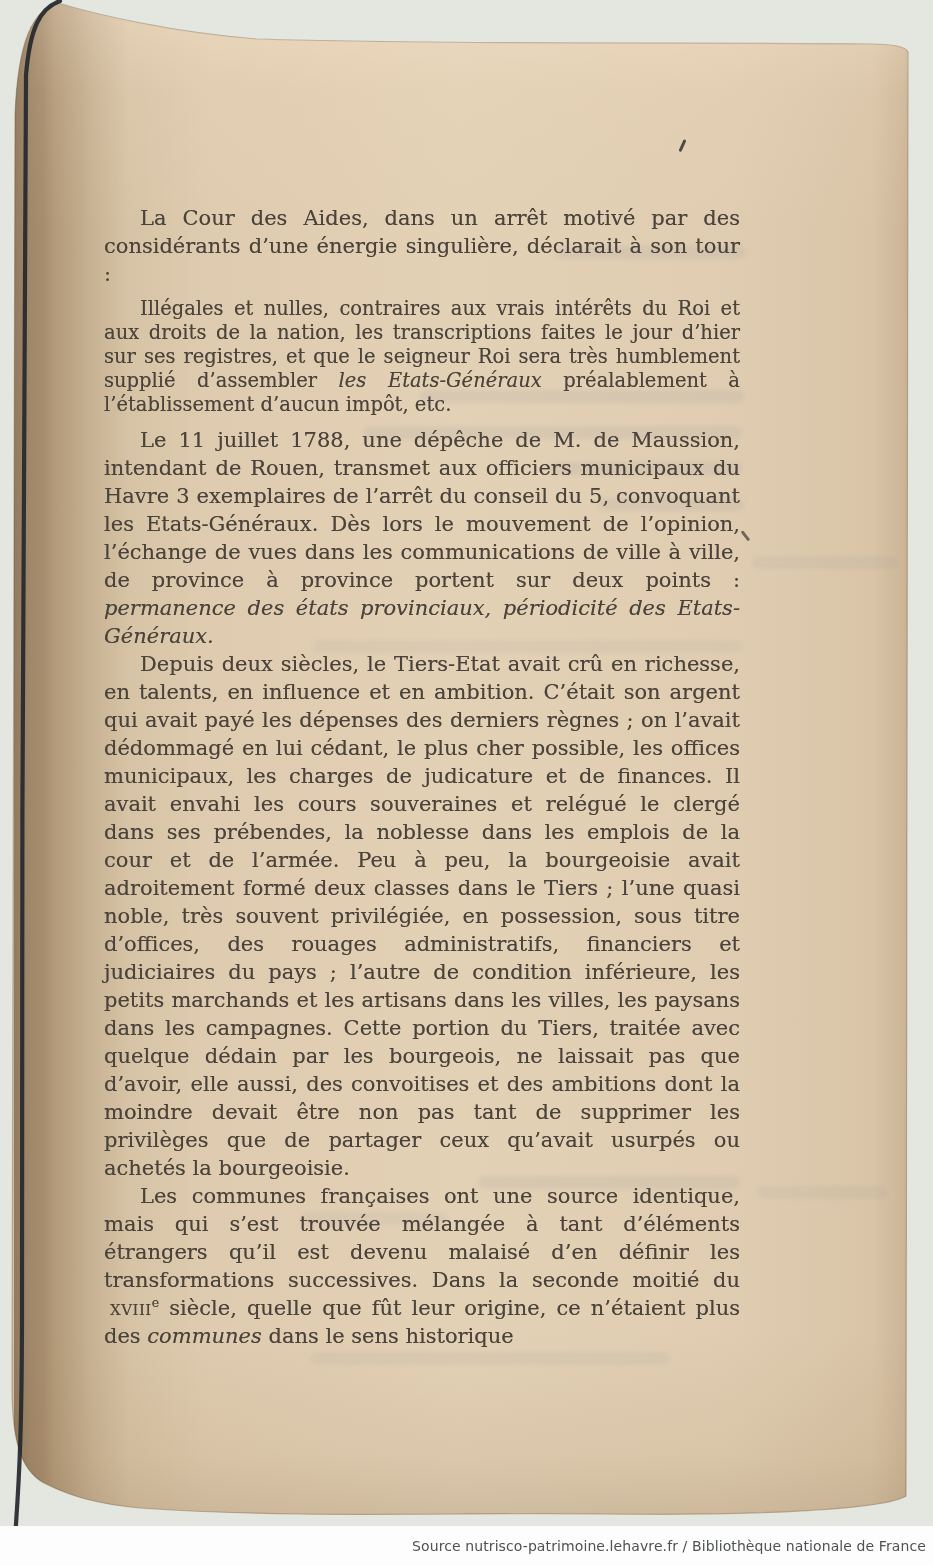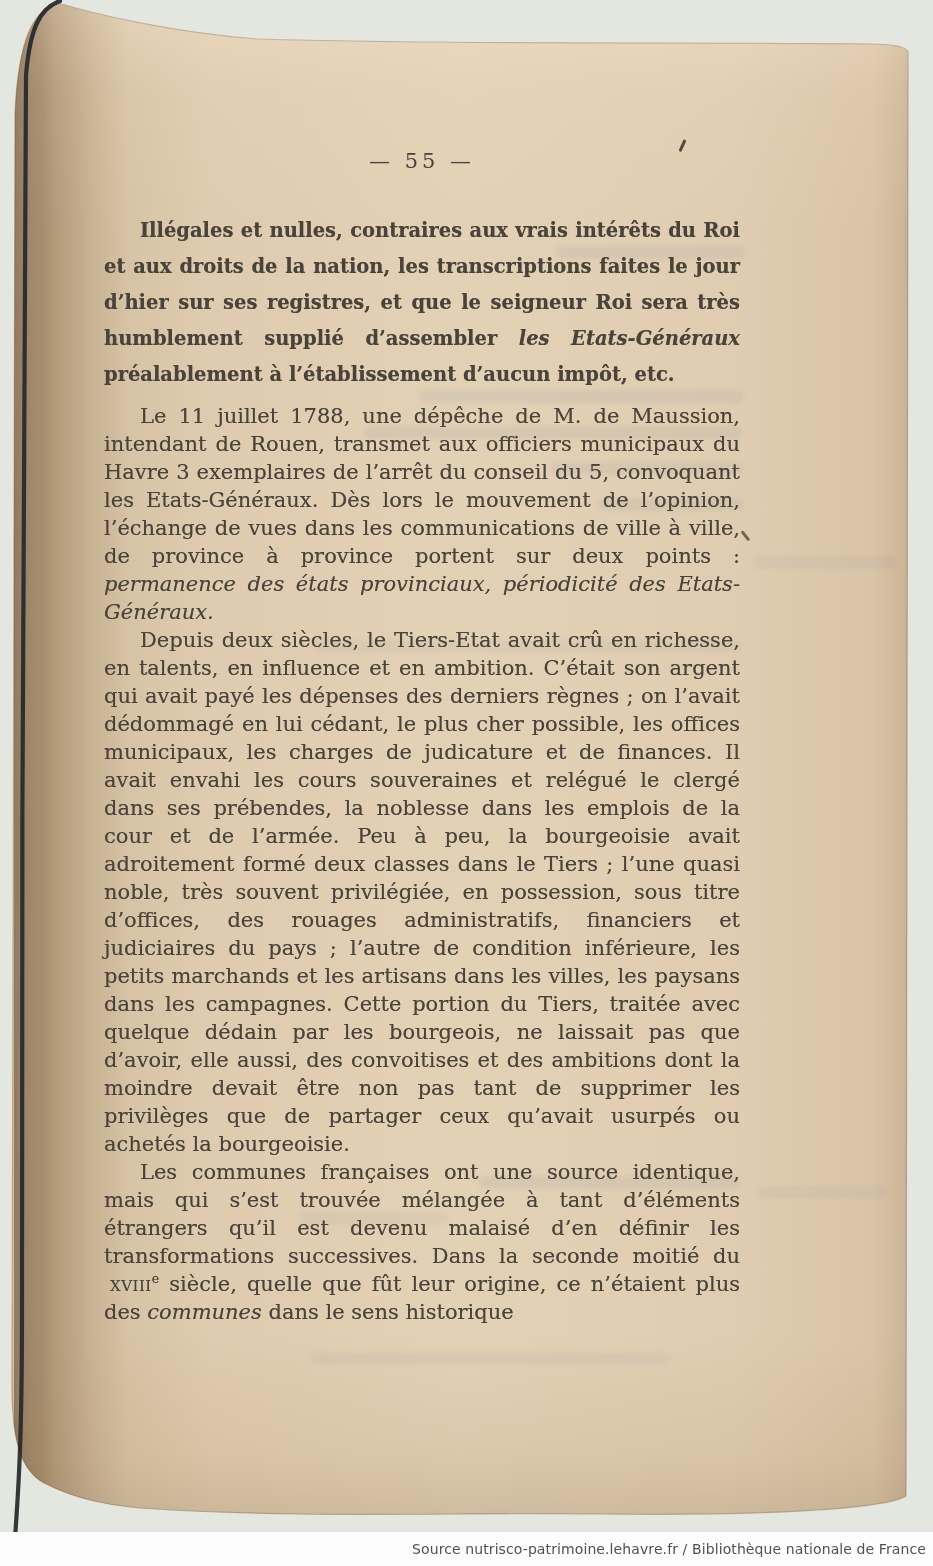--- a/index.html
+++ b/index.html
@@ -21,38 +21,38 @@
     position:absolute;left:104px;top:149px;width:636px;
     text-align:center;font-size:21px;color:var(--ink);
     letter-spacing:4px;
   }
   .text-column{
     position:absolute;left:104px;top:204px;width:636px;
     color:var(--ink);font-size:21px;line-height:28px;
     text-align:justify;text-shadow:0 0 0.6px rgba(74,67,59,0.55);
   }
   .text-column p{margin:0;text-indent:36px;}
-  .text-column p.quote{font-size:19.5px;line-height:36px;margin:9px 0;font-weight:bold;}
+  .text-column p.quote{font-size:19.5px;line-height:24px;margin:9px 0;}
   .it{font-style:italic;}
   .sc{font-variant:small-caps;letter-spacing:0.5px;margin-left:6px;}
   sup.sup{font-size:0.6em;line-height:0;}
 
   .ghost{
     position:absolute;height:13px;border-radius:7px;
     background:rgba(120,131,146,0.10);filter:blur(2.2px);
     pointer-events:none;
   }
   .pen-mark{
     position:absolute;border-radius:2px;
   }
   .mark-slash{left:681px;top:139px;width:2.5px;height:13px;background:#4f4a42;transform:rotate(24deg);}
   .mark-tick{left:744px;top:530px;width:2.5px;height:12px;background:#5a544a;transform:rotate(-38deg);opacity:.85;}
 
   .footer-bar{
-    position:absolute;left:0;right:0;bottom:0;height:34px;
+    position:absolute;left:0;right:0;bottom:0;height:40px;
     background:var(--footer_bg);
     display:flex;align-items:center;justify-content:flex-end;
     padding-right:7px;box-sizing:border-box;
     font-family:"DejaVu Sans", sans-serif;
     font-size:14px;color:var(--footer_text);
     letter-spacing:0.1px;
   }
 </style>
 </head>
 <body>
@@ -144,23 +144,23 @@
     <div class="ghost" style="left:752px;top:556px;width:146px;opacity:.8;"></div>
     <div class="ghost" style="left:478px;top:1176px;width:262px;"></div>
     <div class="ghost" style="left:300px;top:1212px;width:148px;opacity:.7;"></div>
     <div class="ghost" style="left:756px;top:1186px;width:132px;opacity:.8;"></div>
     <div class="ghost" style="left:310px;top:1352px;width:360px;opacity:.8;"></div>
   </div>
 
   <div class="pen-mark mark-slash"></div>
   <div class="pen-mark mark-tick"></div>
 
-  <div class="page-number">— 55 —</div>
 
   <div class="text-column" id="text-column">
+      <p class="body"><span>La Cour des Aides, dans un arrêt motivé par des considérants d’une énergie singulière, déclarait à son tour :</span></p>
       <p class="quote"><span>Illégales et nulles, contraires aux vrais intérêts du Roi et aux droits de la nation, les transcriptions faites le jour d’hier sur ses registres, et que le seigneur Roi sera très humblement supplié d’assembler </span><span class="it">les Etats-Généraux</span><span> préalablement à l’établissement d’aucun impôt, etc.</span></p>
       <p class="body"><span>Le 11 juillet 1788, une dépêche de M. de Maussion, intendant de Rouen, transmet aux officiers municipaux du Havre 3 exemplaires de l’arrêt du conseil du 5, convoquant les Etats-Généraux. Dès lors le mouvement de l’opinion, l’échange de vues dans les communications de ville à ville, de province à province portent sur deux points : </span><span class="it">permanence des états provinciaux, périodicité des Etats-Généraux.</span></p>
       <p class="body"><span>Depuis deux siècles, le Tiers-Etat avait crû en richesse, en talents, en influence et en ambition. C’était son argent qui avait payé les dépenses des derniers règnes ; on l’avait dédommagé en lui cédant, le plus cher possible, les offices municipaux, les charges de judicature et de finances. Il avait envahi les cours souveraines et relégué le clergé dans ses prébendes, la noblesse dans les emplois de la cour et de l’armée. Peu à peu, la bourgeoisie avait adroitement formé deux classes dans le Tiers ; l’une quasi noble, très souvent privilégiée, en possession, sous titre d’offices, des rouages administratifs, financiers et judiciaires du pays ; l’autre de condition inférieure, les petits marchands et les artisans dans les villes, les paysans dans les campagnes. Cette portion du Tiers, traitée avec quelque dédain par les bourgeois, ne laissait pas que d’avoir, elle aussi, des convoitises et des ambitions dont la moindre devait être non pas tant de supprimer les privilèges que de partager ceux qu’avait usurpés ou achetés la bourgeoisie.</span></p>
       <p class="body"><span>Les communes françaises ont une source identique, mais qui s’est trouvée mélangée à tant d’éléments étrangers qu’il est devenu malaisé d’en définir les transformations successives. Dans la seconde moitié du </span><span class="sc">xviii</span><sup class="sup">e</sup><span> siècle, quelle que fût leur origine, ce n’étaient plus des </span><span class="it">communes</span><span> dans le sens historique</span></p>
     </div>
 
   <div class="footer-bar">
     <span>Source nutrisco-patrimoine.lehavre.fr / Bibliothèque nationale de France</span>
   </div>
 

